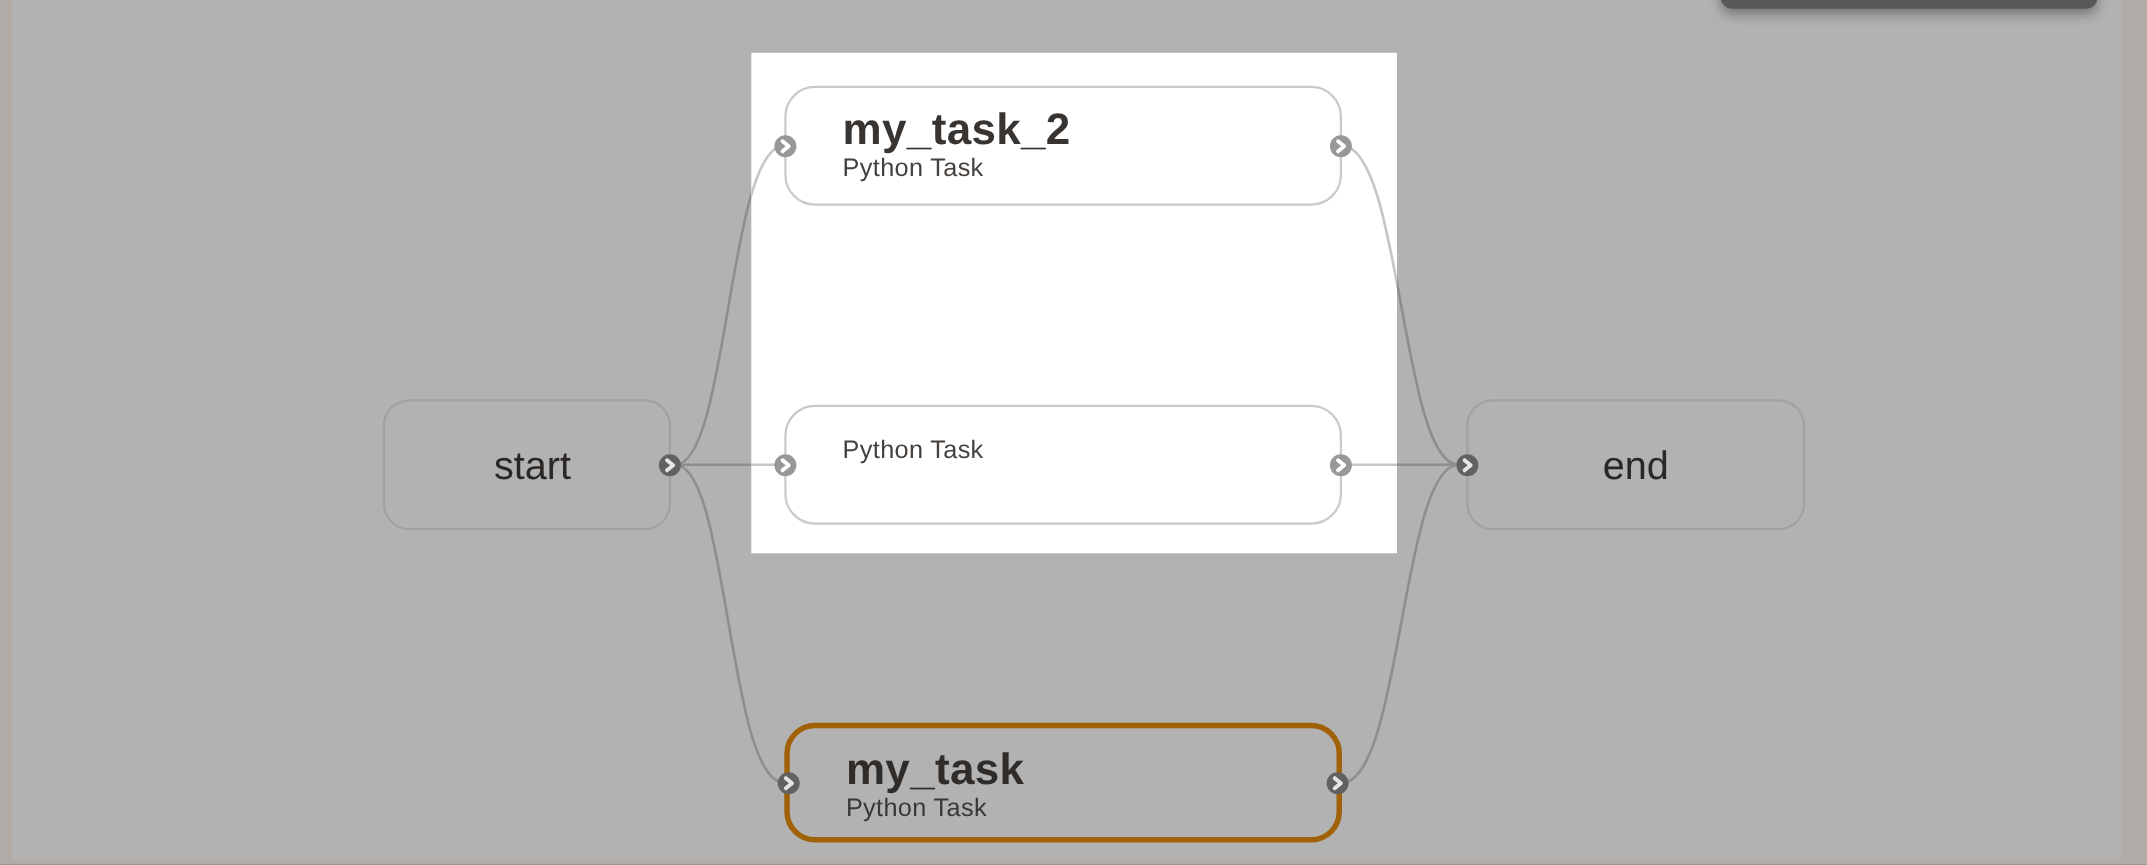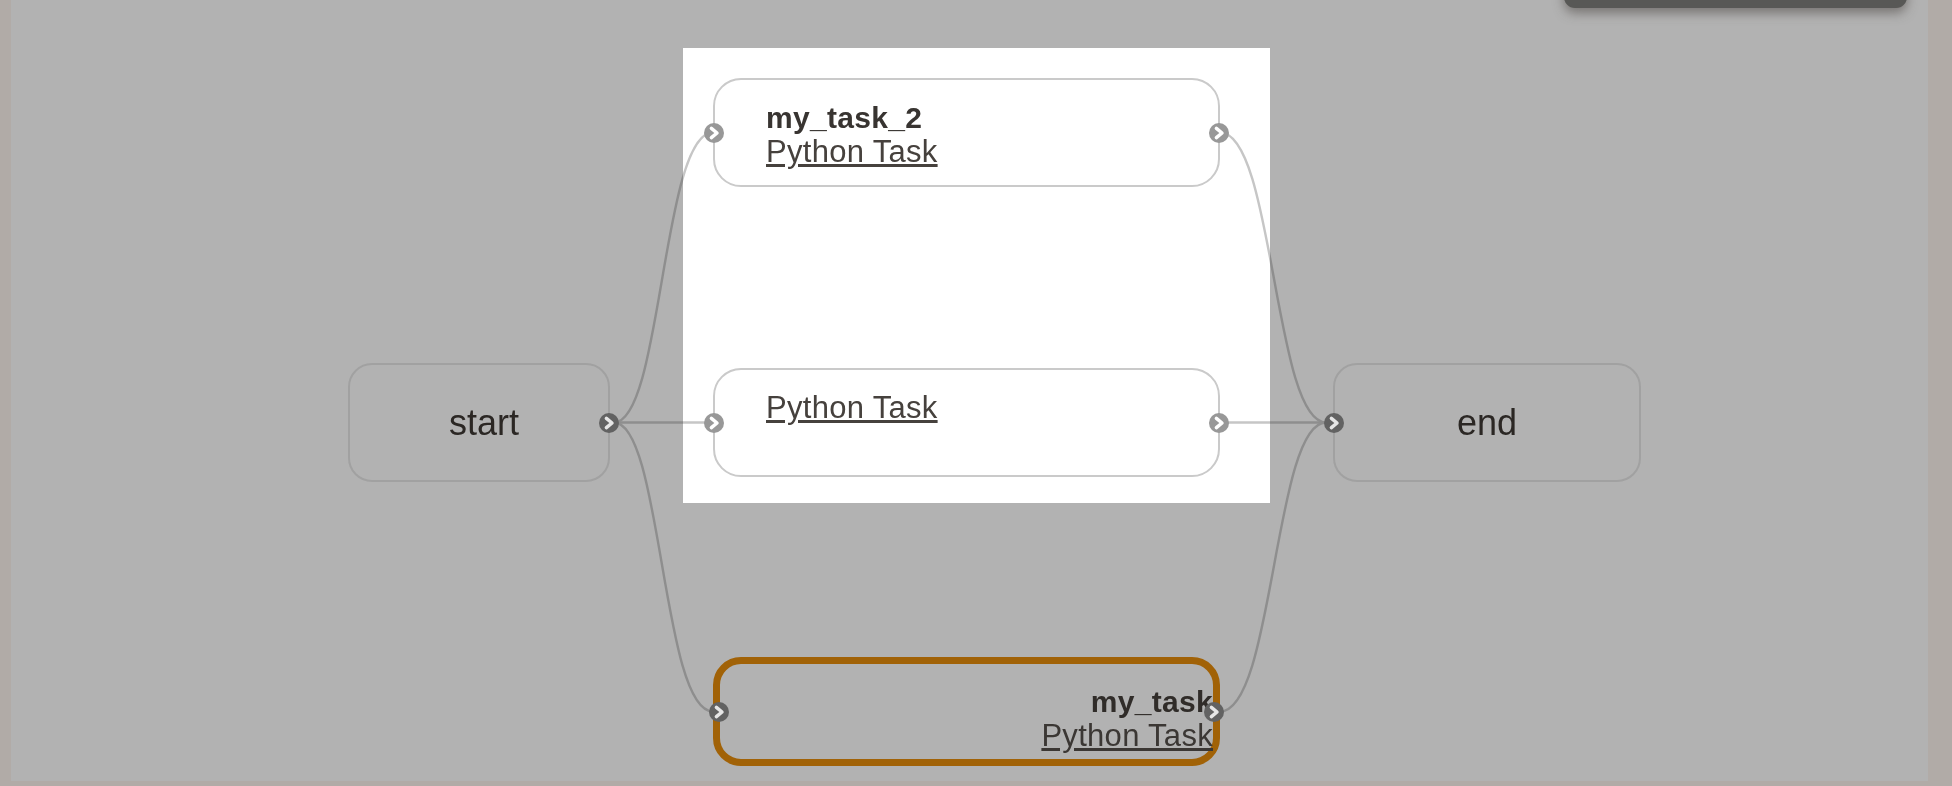--- a/index.html
+++ b/index.html
@@ -24,23 +24,23 @@
   .node.ctrl{
     width:262px;height:119px;border:2px solid #a1a1a1;border-radius:24px;
     display:flex;align-items:center;justify-content:center;
     font-size:36px;color:#2b2724;background:transparent;
   }
   .node.task{
     width:507px;height:109px;border-radius:28px;
     padding:21px 0 0 51px;
   }
   .node.task.lit{background:#ffffff;border:2px solid #cacaca;}
-  .node.task.dim{background:transparent;border:7px solid #a16207;text-align:right;}
-  .task-title{font-size:30px;font-weight:600;line-height:34px;color:#383431;letter-spacing:.3px;}
-  .task-sub{font-size:31px;font-weight:400;line-height:34px;color:#46413d;letter-spacing:.3px;text-decoration:underline;}
+  .node.task.dim{background:transparent;border:5px solid #a16207;}
+  .task-title{font-size:40px;font-weight:600;line-height:34px;color:#383431;letter-spacing:.3px;}
+  .task-sub{font-size:23px;font-weight:400;line-height:34px;color:#46413d;letter-spacing:.3px;}
   .node.task.dim .task-title{color:#302c29;}
   .node.task.dim .task-sub{color:#3b3734;}
   
   .handle{
     position:absolute;width:20px;height:20px;border-radius:50%;
     top:50%;margin-top:-10px;display:flex;align-items:center;justify-content:center;
   }
   .handle.hleft{left:-11px;}
   .handle.hright{right:-11px;}
   .handle.dim{background:#626262;}

